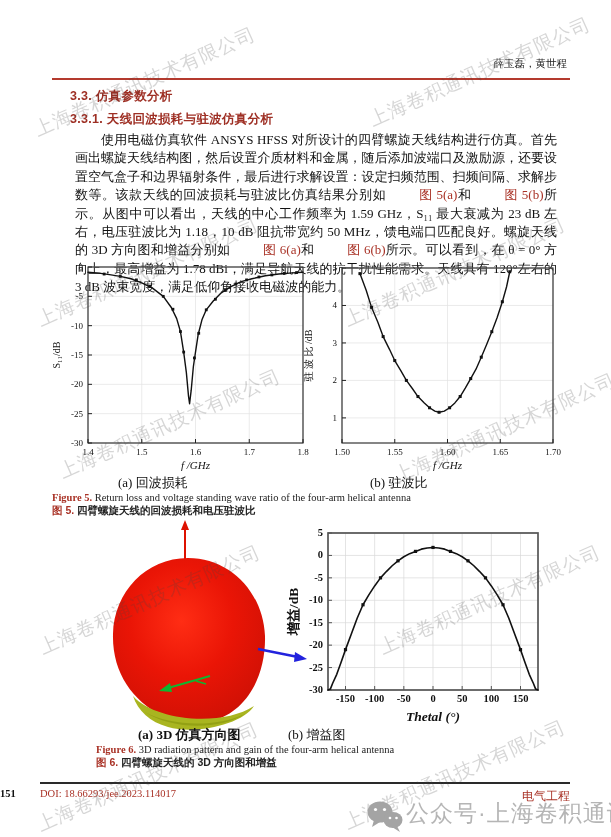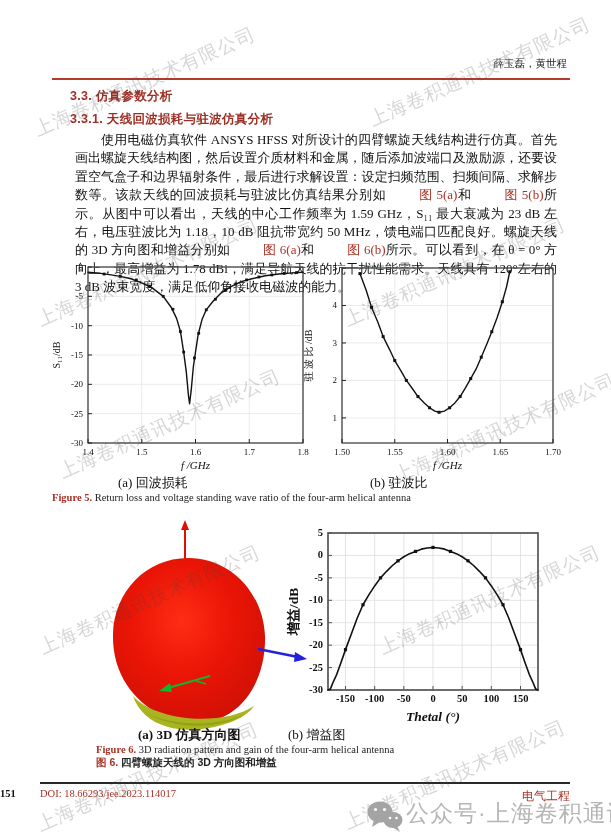--- a/index.html
+++ b/index.html
@@ -186,20 +186,21 @@
       <rect x="200.85999999999996" y="42.225910064239855" width="3" height="3" fill="#111"></rect>
       <rect x="208.2450000000001" y="12.24732334047107" width="3" height="3" fill="#111"></rect>
       <text x="147.5" y="211" text-anchor="middle" font-size="11" font-style="italic" font-weight="normal" fill="#111">f /GHz</text>
       <text x="12" y="97.5" text-anchor="middle" font-size="10" font-weight="normal" fill="#111" transform="rotate(-90 12 97.5)">驻 波 比 /dB</text>
     </svg>
 
   <div class="abs subcap" id="sub-a1">(a) 回波损耗</div>
   <div class="abs subcap" id="sub-b1">(b) 驻波比</div>
 
   <div class="abs figcap" id="fig5-cap-en"><span class="cap-label">Figure 5.</span><span> Return loss and voltage standing wave ratio of the four-arm helical antenna</span></div>
+  <div class="abs figcap-zh" id="fig5-cap-zh"><span class="cap-label">图 5.</span><span> 四臂螺旋天线的回波损耗和电压驻波比</span></div>
 
   <svg id="pattern3d" width="210" height="208">
     <defs>
       <radialGradient id="blobg" cx="45%" cy="38%" r="75%">
         <stop offset="0%" stop-color="#ff2d14"></stop>
         <stop offset="45%" stop-color="#ea1506"></stop>
         <stop offset="82%" stop-color="#d31105"></stop>
         <stop offset="100%" stop-color="#bb0f04"></stop>
       </radialGradient>
     </defs>

